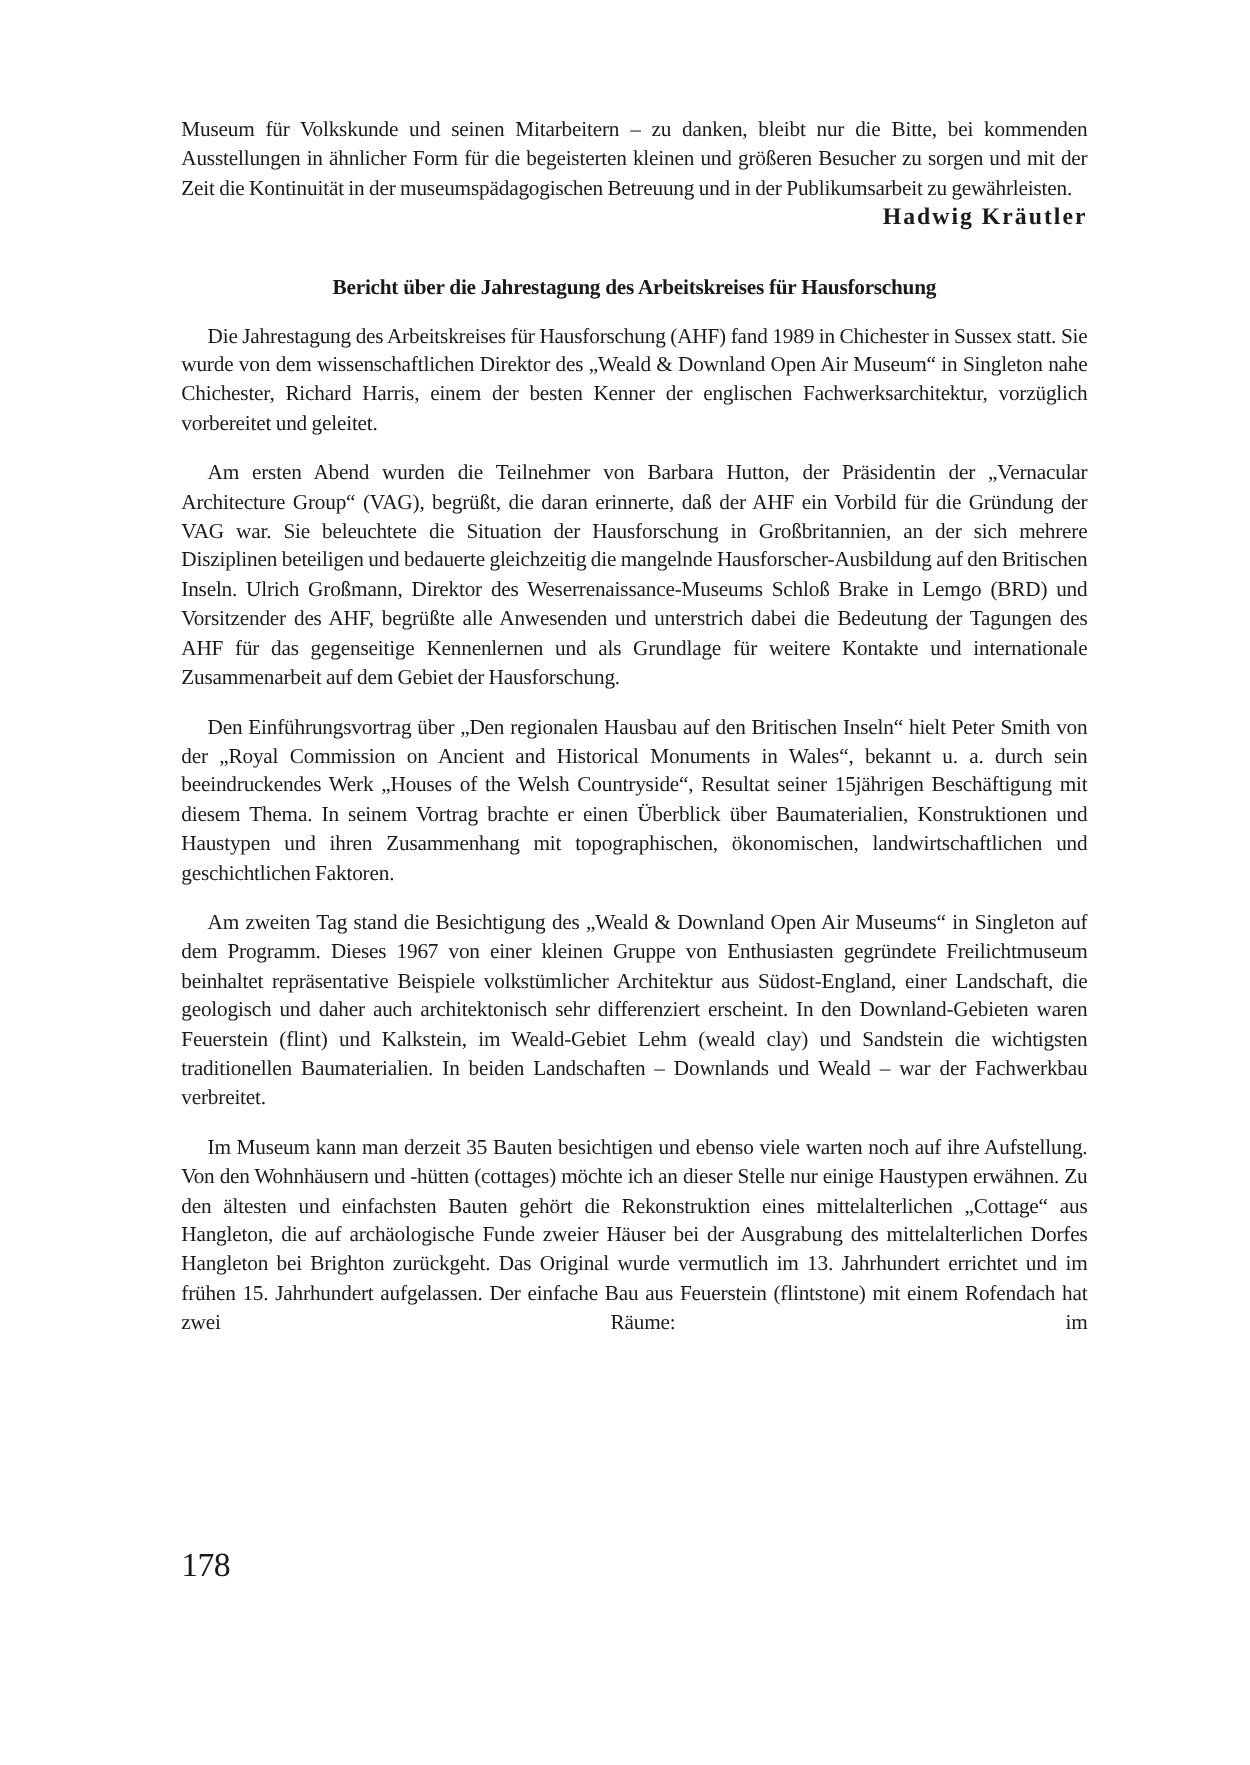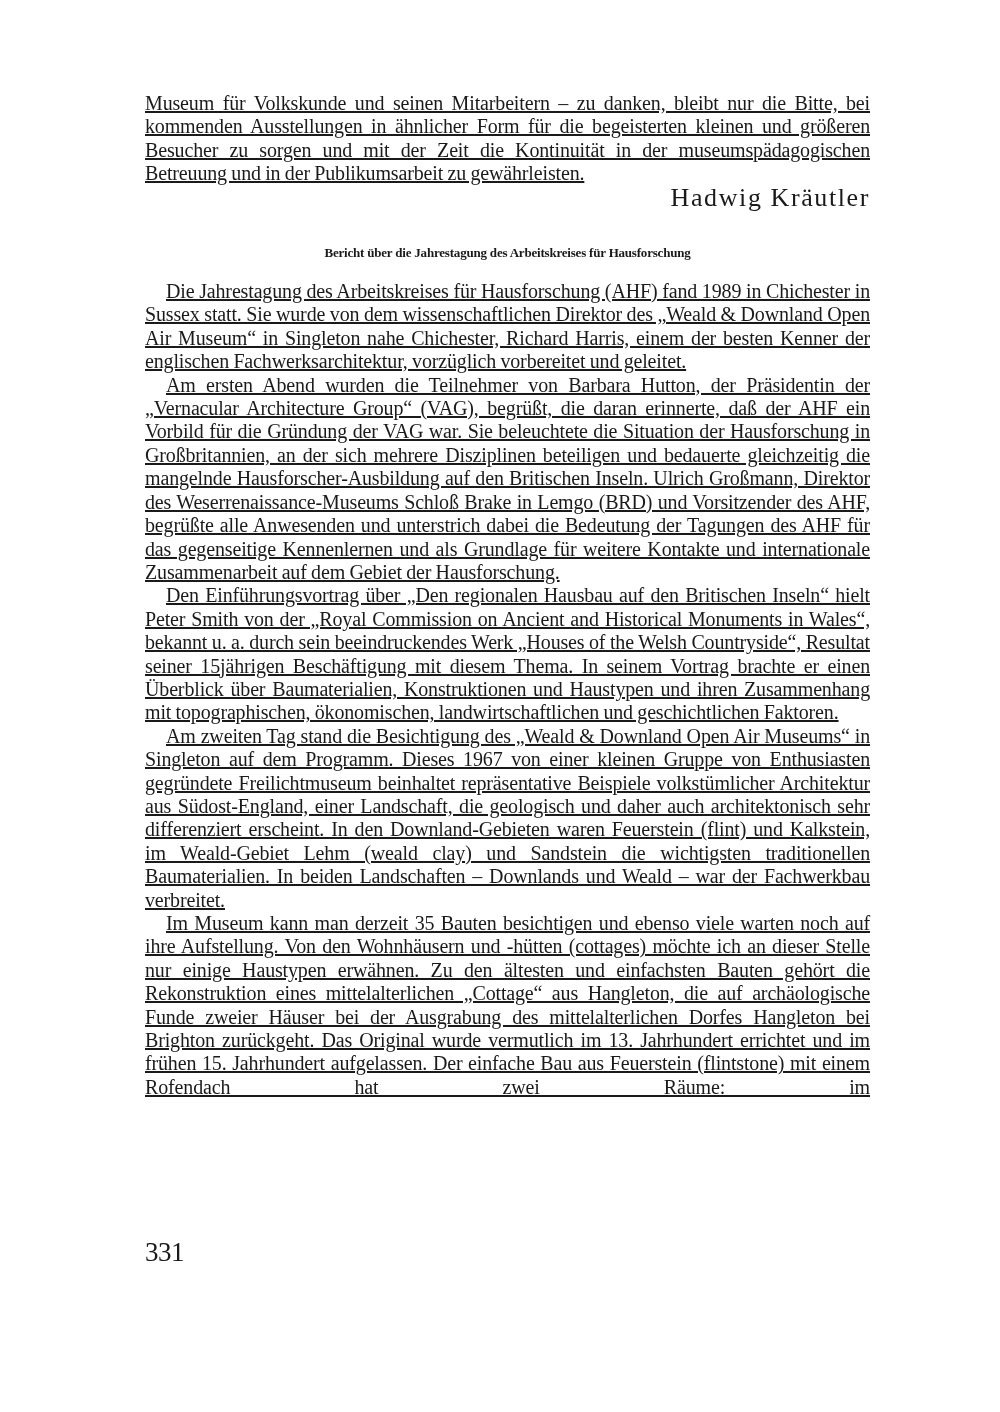--- a/index.html
+++ b/index.html
@@ -16,48 +16,48 @@
       color: #1a1a1a;
     }
     .page {
       position: absolute;
       left: 145px;
       top: 92px;
       width: 725px;
     }
     .para {
       margin: 0;
-      font-size: 20px;
+      font-size: 17px;
       line-height: 23.4px;
       text-align: justify;
       hyphens: manual;
       letter-spacing: -0.15px;
       word-spacing: -0.5px;
-      text-decoration: underline;
     }
     .para.indent {
       text-indent: 21px;
-      margin-top: 0;
+      margin-top: 16px;
     }
     .para.first {
       text-indent: 0;
       margin-top: 0;
     }
     .signature {
       text-align: right;
-      font-size: 26px;
+      font-size: 19px;
       line-height: 23.4px;
       letter-spacing: 1.6px;
       margin: 0;
+      font-weight: bold;
     }
     .heading {
       margin: 33px 0 8px 0;
       text-align: center;
       font-weight: bold;
-      font-size: 13px;
+      font-size: 17px;
       line-height: 22px;
       letter-spacing: -0.2px;
     }
     .heading span { display: block; }
     .heading .line2 { padding-left: 10px; }
     .page-number {
       position: absolute;
       left: 145px;
       top: 1237px;
       font-size: 27px;
@@ -77,13 +77,13 @@
     <span>Bericht über die Jahrestagung des Arbeitskreises für Hausforschung</span>
   </h2>
 
   <p class="para indent" style="margin-top:16px">Die Jahrestagung des Arbeitskreises für Hausforschung (AHF) fand 1989 in Chi­chester in Sussex statt. Sie wurde von dem wissenschaftlichen Direktor des „Weald &amp; Downland Open Air Museum“ in Singleton nahe Chichester, Richard Harris, einem der besten Kenner der englischen Fachwerksarchitektur, vorzüglich vorberei­tet und geleitet.</p>
   <p class="para indent">Am ersten Abend wurden die Teilnehmer von Barbara Hutton, der Präsidentin der „Vernacular Architecture Group“ (VAG), begrüßt, die daran erinnerte, daß der AHF ein Vorbild für die Gründung der VAG war. Sie beleuchtete die Situation der Hausforschung in Großbritannien, an der sich mehrere Disziplinen beteiligen und bedauerte gleichzeitig die mangelnde Hausforscher-Ausbildung auf den Britischen Inseln. Ulrich Großmann, Direktor des Weserrenaissance-Museums Schloß Brake in Lemgo (BRD) und Vorsitzender des AHF, begrüßte alle Anwesenden und unter­strich dabei die Bedeutung der Tagungen des AHF für das gegenseitige Kennenler­nen und als Grundlage für weitere Kontakte und internationale Zusammenarbeit auf dem Gebiet der Hausforschung.</p>
   <p class="para indent">Den Einführungsvortrag über „Den regionalen Hausbau auf den Britischen Inseln“ hielt Peter Smith von der „Royal Commission on Ancient and Historical Monuments in Wales“, bekannt u. a. durch sein beeindruckendes Werk „Houses of the Welsh Countryside“, Resultat seiner 15jährigen Beschäftigung mit diesem Thema. In seinem Vortrag brachte er einen Überblick über Baumaterialien, Kon­struktionen und Haustypen und ihren Zusammenhang mit topographischen, ökono­mischen, landwirtschaftlichen und geschichtlichen Faktoren.</p>
   <p class="para indent">Am zweiten Tag stand die Besichtigung des „Weald &amp; Downland Open Air Museums“ in Singleton auf dem Programm. Dieses 1967 von einer kleinen Gruppe von Enthusiasten gegründete Freilichtmuseum beinhaltet repräsentative Beispiele volkstümlicher Architektur aus Südost-England, einer Landschaft, die geologisch und daher auch architektonisch sehr differenziert erscheint. In den Downland-Gebieten waren Feuerstein (flint) und Kalkstein, im Weald-Gebiet Lehm (weald clay) und Sandstein die wichtigsten traditionellen Baumaterialien. In beiden Land­schaften – Downlands und Weald – war der Fachwerkbau verbreitet.</p>
   <p class="para indent" style="text-align-last: justify;">Im Museum kann man derzeit 35 Bauten besichtigen und ebenso viele warten noch auf ihre Aufstellung. Von den Wohnhäusern und -hütten (cottages) möchte ich an dieser Stelle nur einige Haustypen erwähnen. Zu den ältesten und einfachsten Bau­ten gehört die Rekonstruktion eines mittelalterlichen „Cottage“ aus Hangleton, die auf archäologische Funde zweier Häuser bei der Ausgrabung des mittelalterlichen Dorfes Hangleton bei Brighton zurückgeht. Das Original wurde vermutlich im 13. Jahrhundert errichtet und im frühen 15. Jahrhundert aufgelassen. Der einfache Bau aus Feuerstein (flintstone) mit einem Rofendach hat zwei Räume: im</p>
 </div>
 
-<p class="page-number">331</p>
+<p class="page-number">178</p>
 
 </body></html>

